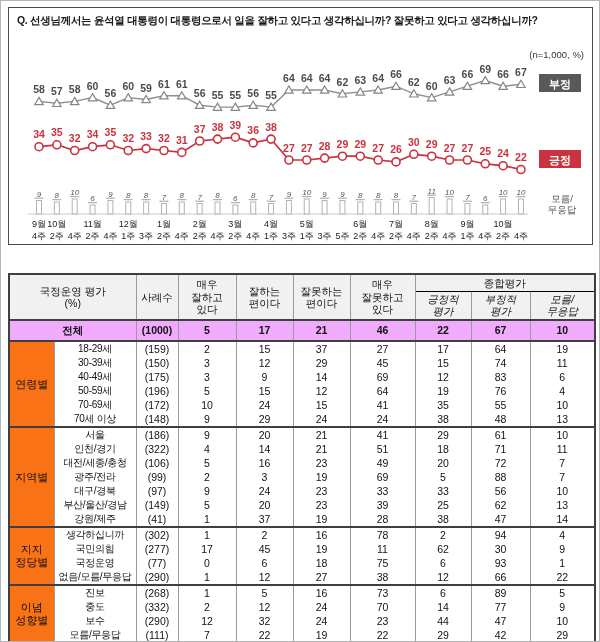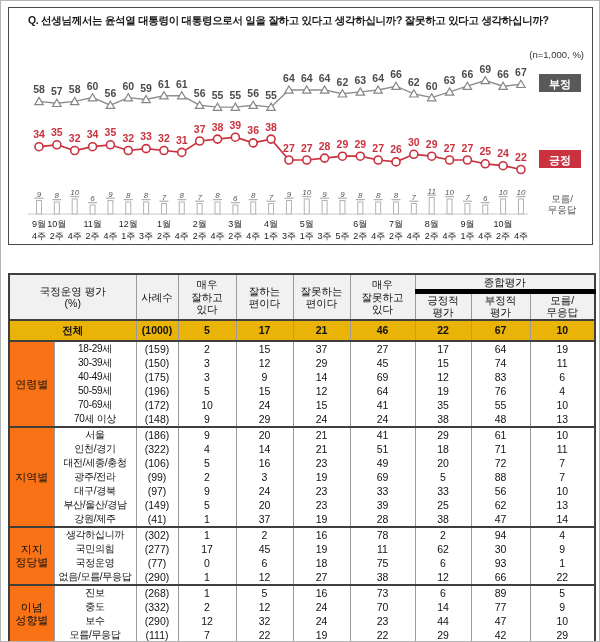--- a/index.html
+++ b/index.html
@@ -1,36 +1,36 @@
 <!DOCTYPE html>
 <html><head>
 <meta charset="utf-8">
 <style>
   html,body{margin:0;padding:0;background:#fff;}
   body{width:600px;height:642px;font-family:"Liberation Sans","DejaVu Sans",sans-serif;}
   .frame{position:relative;width:598px;height:640px;border:1px solid #b5b5b5;background:#fff;overflow:hidden;}
   .chart-panel{position:absolute;left:7px;top:6px;width:583px;height:236px;border:1.5px solid #4a4a4a;background:#fff;}
-  .q-title{position:absolute;left:8px;top:6px;width:570px;font-size:10.5px;font-weight:700;color:#1a1a1a;letter-spacing:-0.3px;white-space:nowrap;overflow:hidden;margin-left:11px;}
+  .q-title{position:absolute;left:8px;top:6px;width:570px;font-size:10.5px;font-weight:700;color:#1a1a1a;letter-spacing:-0.3px;white-space:nowrap;overflow:hidden;}
   .n-note{position:absolute;right:8px;top:41px;font-size:9.5px;color:#333;}
   #chart{position:absolute;left:3px;top:42px;}
   svg text{font-family:"Liberation Sans","DejaVu Sans",sans-serif;}
   .nlab{font-size:10.5px;font-weight:700;fill:#4c4c4c;text-anchor:middle;}
   .plab{font-size:10.5px;font-weight:700;text-anchor:middle;}
   .dknum{font-size:8px;font-style:italic;fill:#555;text-anchor:middle;}
   .axm,.axw{font-size:9px;fill:#222;text-anchor:middle;}
   .legbox-t{font-size:11px;font-weight:700;fill:#fff;text-anchor:middle;}
   .legdk{font-size:9.5px;fill:#555;text-anchor:middle;}
   table{position:absolute;left:7px;top:272px;width:586px;border-collapse:collapse;table-layout:fixed;border:2px solid #3f3f3f;}
   th,td{border-left:1px solid #9b9b9b;padding:0;text-align:center;vertical-align:middle;line-height:1.18;color:#111;}
   th{background:#F1F1F1;font-size:10.5px;font-weight:400;white-space:pre-line;}
   thead tr.h1{height:17px;}
   thead tr.h2{height:29px;}
-  thead tr.h2 th{border-top:5px solid #000000;}
+  thead tr.h2 th{border-top:1px solid #000000;font-style:italic;}
   td{font-size:10.5px;height:14px;}
-  .total-row td{background:#eab308;font-weight:700;border-top:2px solid #3f3f3f;border-bottom:2px solid #3f3f3f;height:19px;}
+  .total-row td{background:#f0abfc;font-weight:700;border-top:2px solid #3f3f3f;border-bottom:2px solid #3f3f3f;height:19px;}
   .grp-first td{border-top:2px solid #3f3f3f;}
   .group-cell{background:#f97316;white-space:pre-line;font-size:11px;}
   .sub{font-size:10px;letter-spacing:-0.3px;margin-left:28px;}
 </style>
 </head>
 <body>
 
 <div class="frame">
   <div class="chart-panel">
     <div class="q-title">Q. 선생님께서는 윤석열 대통령이 대통령으로서 일을 잘하고 있다고 생각하십니까? 잘못하고 있다고 생각하십니까?</div>

